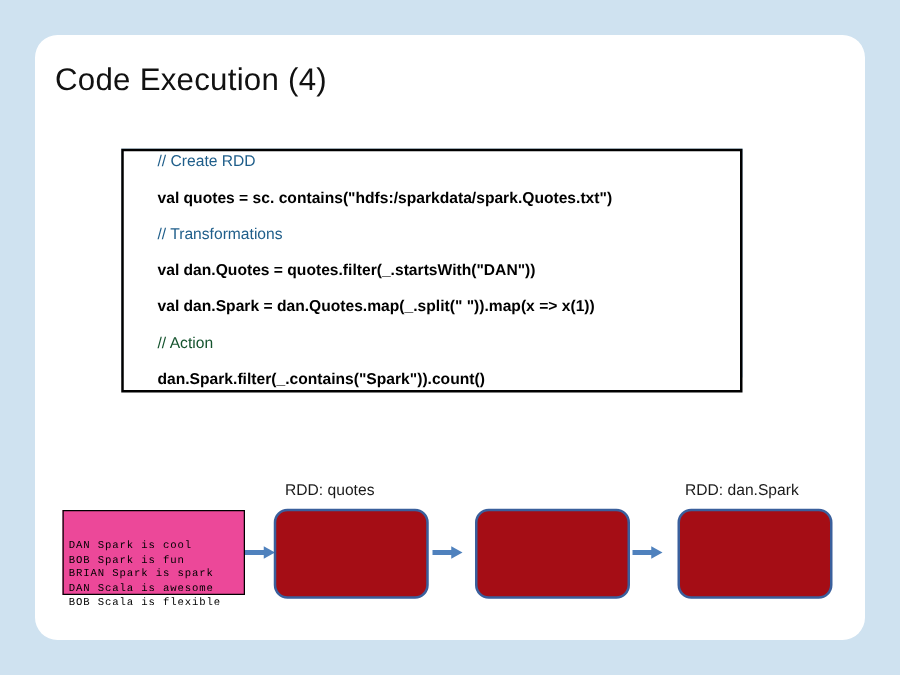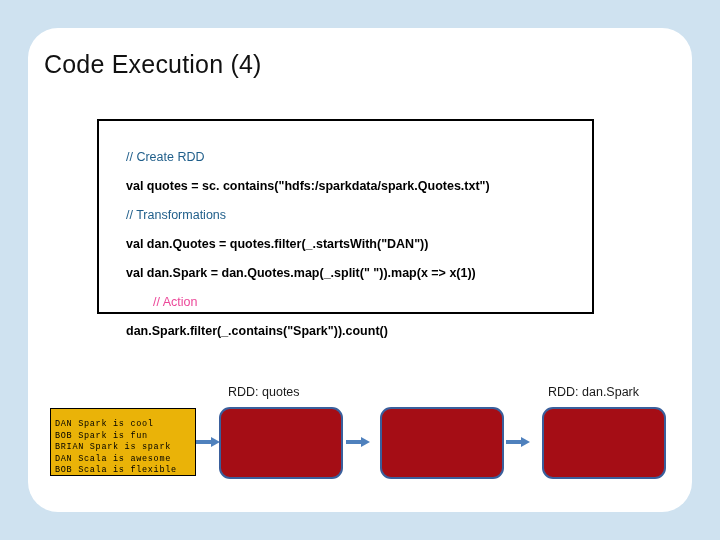--- a/index.html
+++ b/index.html
@@ -13,21 +13,21 @@
     font-family: "Liberation Sans", sans-serif;
     overflow: hidden;
   }
   .slide {
     position: absolute;
     left: 28px;
     top: 28px;
     width: 664px;
     height: 484px;
     background: #ffffff;
-    border-radius: 30px;
+    border-radius: 18px;
   }
   .slide-title {
     position: absolute;
     left: 16px;
     top: 22px;
     font-size: 25px;
     color: #111111;
     letter-spacing: 0.2px;
     white-space: nowrap;
   }
@@ -47,21 +47,21 @@
     position: absolute;
     left: 69px;
     top: 91px;
     width: 497px;
     height: 183px;
     background: #2a86cc;
   }
   .code-lines {
     position: absolute;
     left: 69px;
-    top: 109px;
+    top: 81px;
     width: 419px;
     height: 195px;
     box-sizing: border-box;
     padding: 6px 0 0 29px;
   }
   .code-line {
     height: 29px;
     line-height: 29px;
     font-size: 12.5px;
     color: #000000;
@@ -69,22 +69,21 @@
     white-space: nowrap;
   }
   .code-line.comment {
     color: #1f5e8a;
     font-weight: normal;
   }
   .code-line.on-white {
     color: #000000;
   }
   .code-line.comment.on-white {
-    color: #ec4899;
-    margin-left: 27px;
+    color: #14532d;
   }
 
   
   .stage-label {
     position: absolute;
     font-size: 12.5px;
     color: #1a1a1a;
     white-space: nowrap;
   }
   .lbl-file   { left: 22px;  top: 357px; }
@@ -92,23 +91,23 @@
   .lbl-danq   { left: 362px; top: 357px; margin-top: 34px; }
   .lbl-dans   { left: 520px; top: 357px; }
 
   .file-box {
     position: absolute;
     left: 22px;
     top: 380px;
     width: 146px;
     height: 68px;
     border: 1.5px solid #000000;
-    background: #eab308;
-    box-sizing: border-box;
-    padding: 10px 0 0 4px;
+    background: #ec4899;
+    box-sizing: border-box;
+    padding: 22px 0 0 4px;
   }
   .file-line {
     font-family: "Liberation Mono", "DejaVu Sans Mono", monospace;
     font-size: 8.5px;
     line-height: 11.5px;
     color: #000000;
     letter-spacing: 0.7px;
     white-space: nowrap;
   }
 

